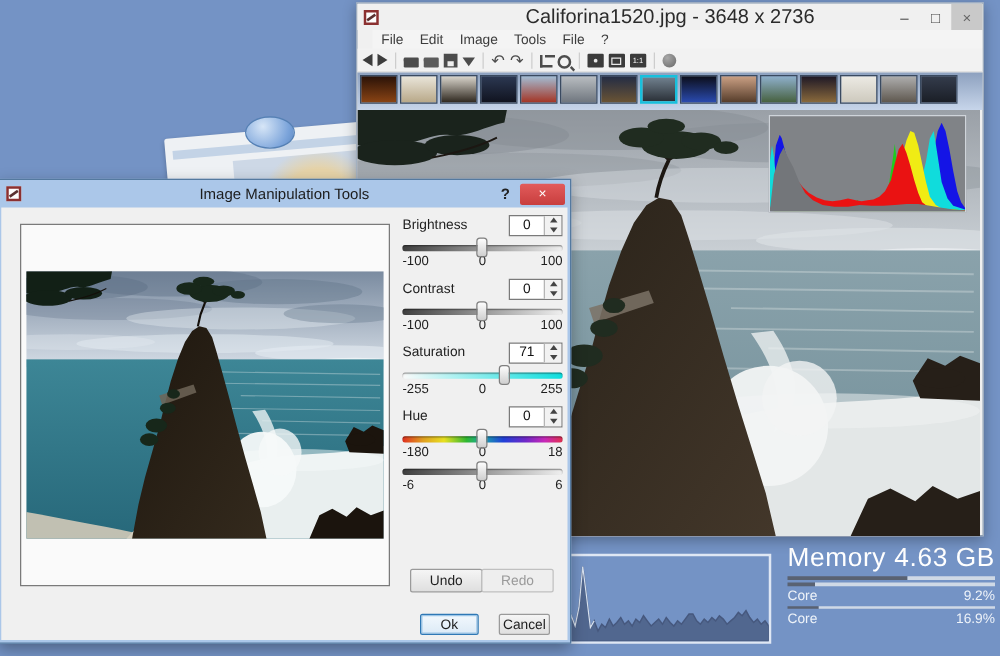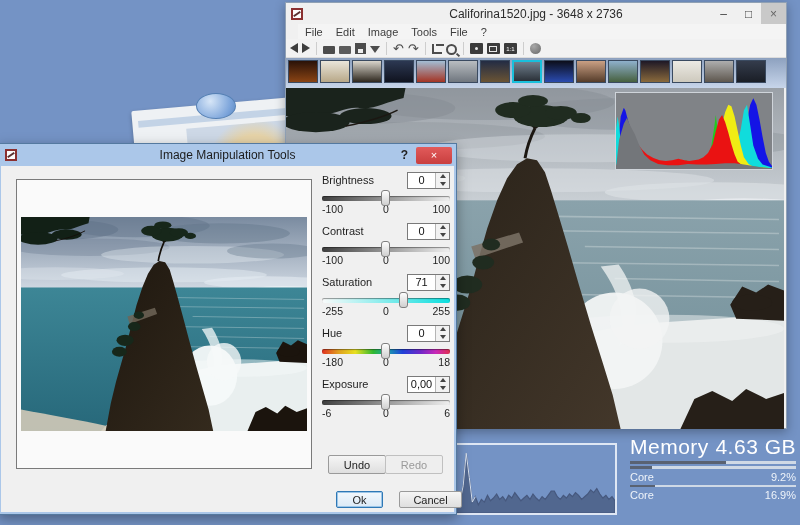--- a/index.html
+++ b/index.html
@@ -18,21 +18,21 @@
           background:radial-gradient(circle at 35% 30%, #d7e6f7, #7aa3da 70%, #5d88c0);
           border:1px solid #5580b4;}
 
   
   .viewer{left:285px;top:2px;width:500px;height:425px;background:#f0f0f0;z-index:10;
           border:1px solid #8fa0b4;box-shadow:0 3px 10px rgba(0,0,0,.3);}
   .titlebar{position:relative;height:21px;background:#f0f0f0;display:flex;align-items:center;}
   .appicon{width:12px;height:12px;margin:0 4px 0 5px;background:#fdfdfd;border:2px solid #8b3030;
            box-sizing:border-box;position:relative;}
   .appicon::after{content:"";position:absolute;left:0;top:3px;width:8px;height:2px;background:#5a3030;transform:rotate(-35deg);}
-  .title{position:absolute;left:0;right:0;text-align:center;font-size:12px;color:#2b2b2b;}
+  .title{position:absolute;left:0;right:0;text-align:center;font-size:16px;color:#2b2b2b;}
   .winbtns{margin-left:auto;display:flex;align-items:center;height:100%;z-index:2;}
   .wbtn{width:25px;height:100%;display:flex;align-items:center;justify-content:center;
         font-size:12px;color:#444;}
   .wbtn.close{background:#c9c9c9;color:#666;}
   .menubar{height:15px;display:flex;align-items:center;gap:13px;padding:0 7px;font-size:11px;color:#3d3d3d;background:#f4f4f4;margin-left:12px;}
   .toolbar{height:18px;display:flex;align-items:center;gap:4px;padding:0 4px;background:#f2f2f2;border-bottom:1px solid #dcdcdc;}
   .tsep{width:1px;height:13px;background:#cdcdcd;margin:0 2px;}
   .arr-l{width:0;height:0;border-top:5px solid transparent;border-bottom:5px solid transparent;border-right:8px solid #3d3d3d;}
   .arr-r{width:0;height:0;border-top:5px solid transparent;border-bottom:5px solid transparent;border-left:8px solid #3d3d3d;}
   .ic{width:12px;height:12px;position:relative;}
@@ -409,44 +409,34 @@
         <div class="track t-hue">
             <span class="handle" style="left: calc(50% - 5px);"></span>
           </div>
         <div class="ctl-range">
             <span>-180</span>
             <span>0</span>
             <span>18</span>
           </div>
       </div>
       <div class="ctl">
-        <div class="ctl-top">
-            <span class="ctl-label">Exposure</span>
-          <span class="spin">
-              <span class="spin-val">0,00</span>
-              <span class="spin-btns">
-                <span class="sb up"></span>
-                <span class="sb dn"></span>
-              </span>
-            </span>
-          </div>
         <div class="track">
             <span class="handle" style="left: calc(50% - 5px);"></span>
           </div>
         <div class="ctl-range">
             <span>-6</span>
             <span>0</span>
             <span>6</span>
           </div>
       </div>
     </div>
     <div class="pbtn" style="left:327px;top:289px;width:58px">Undo</div>
     <div class="pbtn disabled" style="left:384px;top:289px;width:58px">Redo</div>
     <div class="pbtn focus" style="left:335px;top:325px;width:47px;height:17px">Ok</div>
-    <div class="pbtn" style="left:398px;top:325px;width:63px;height:17px">Cancel</div>
+    <div class="pbtn" style="left:398px;top:325px;width:41px;height:17px">Cancel</div>
   </div>
 </div>
 
 <div class="abs graph-frame">
   <svg id="spark" viewBox="0 0 167 68" preserveAspectRatio="none">
       <polygon points="0,68 0.0,61.2 3.0,53.0 6.1,58.5 9.1,47.6 12.1,55.8 15.2,40.8 18.2,8.2 21.3,32.6 24.3,57.1 27.3,51.7 30.4,59.8 33.4,54.4 36.4,57.1 39.5,50.3 42.5,55.8 45.5,53.0 48.6,49.0 51.6,54.4 54.7,51.7 57.7,55.8 60.7,50.3 63.8,53.0 66.8,47.6 69.8,51.7 72.9,55.8 75.9,53.0 78.9,50.3 82.0,54.4 85.0,49.0 88.1,53.0 91.1,55.8 94.1,51.7 97.2,54.4 100.2,50.3 103.2,46.2 106.3,46.2 109.3,51.7 112.3,54.4 115.4,50.3 118.4,53.0 121.5,49.0 124.5,51.7 127.5,47.6 130.6,50.3 133.6,54.4 136.6,51.7 139.7,49.0 142.7,44.9 145.7,47.6 148.8,43.5 151.8,49.0 154.9,53.0 157.9,50.3 160.9,54.4 164.0,51.7 167.0,55.8 167,68" fill="rgba(45,60,90,0.5)" stroke="#46587e" stroke-width="1.2"></polygon>
       <polyline points="0.0,61.2 3.0,53.0 6.1,58.5 9.1,47.6 12.1,55.8 15.2,40.8 18.2,8.2 21.3,32.6 24.3,57.1 27.3,51.7 " fill="none" stroke="#d6e0ee" stroke-width="1"></polyline>
     </svg>
 </div>
 <div class="abs stats">

